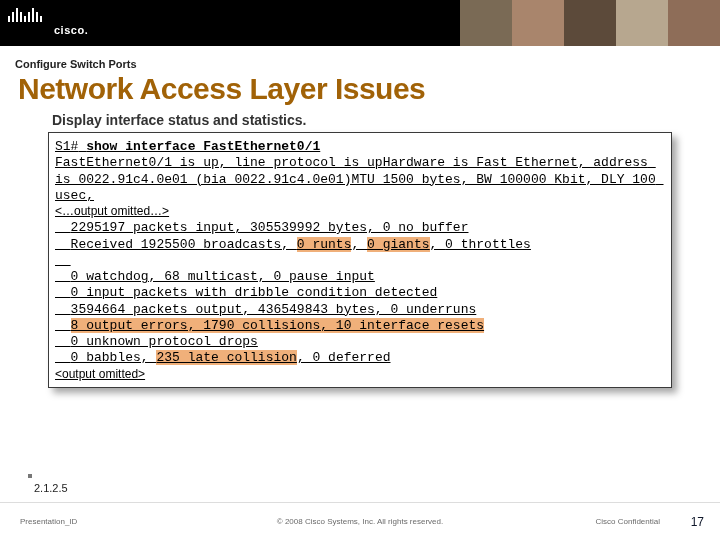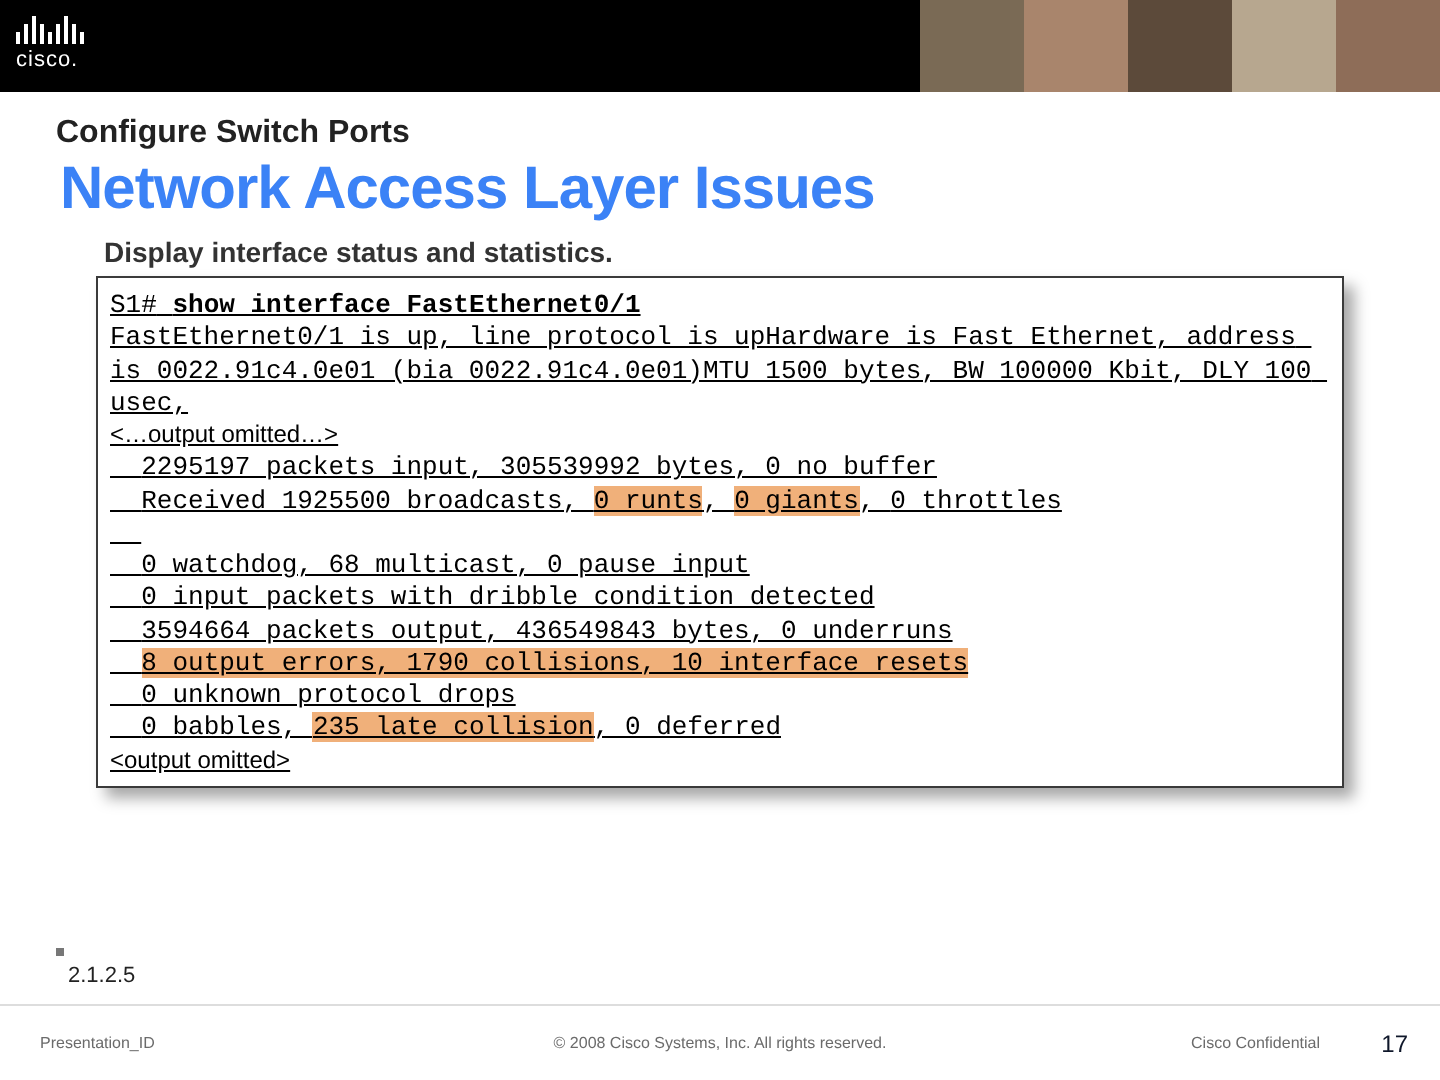--- a/index.html
+++ b/index.html
@@ -4,29 +4,29 @@
 <style>
   * { margin: 0; padding: 0; box-sizing: border-box; }
   html, body { width: 720px; height: 540px; font-family: Arial, Helvetica, sans-serif; background: #fff; color: #000; }
   .slide { width: 720px; height: 540px; position: relative; overflow: hidden; }
 
   
   .topbar { height: 46px; background: #000; position: relative; }
   .logo { position: absolute; left: 8px; top: 4px; }
   .cisco-bars { display: flex; align-items: flex-end; gap: 2px; height: 18px; }
   .cisco-bars span { width: 2px; background: #fff; display: inline-block; }
-  .cisco-word { color: #fff; font-size: 11px; letter-spacing: 0.5px; margin-top: 2px; font-weight: normal; }
+  .cisco-word { color: #fff; font-size: 11px; letter-spacing: 0.5px; margin-top: 2px; font-weight: bold; margin-left: 46px; }
   .collage { position: absolute; right: 0; top: 0; height: 46px; width: 260px; display: flex; }
   .collage div { flex: 1; }
   .p1 { background: #7a6a55; } .p2 { background: #a9856c; } .p3 { background: #5c4a3a; }
   .p4 { background: #b7a78f; } .p5 { background: #8e6d58; }
 
   
-  .subheading { font-size: 16px; font-weight: bold; color: #222; margin: 12px 0 0 28px; }
-  .title { font-size: 30px; font-weight: bold; color: #3b82f6; margin: 2px 0 6px 30px; letter-spacing: -0.5px; }
+  .subheading { font-size: 11px; font-weight: bold; color: #222; margin: 12px 0 0 15px; }
+  .title { font-size: 30px; font-weight: bold; color: #a16207; margin: 2px 0 6px 18px; letter-spacing: -0.5px; }
   .caption { font-size: 14px; font-weight: bold; color: #333; margin: 0 0 4px 52px; }
 
   
   .terminal-wrap { margin: 0 48px 0 48px; border: 1px solid #3a3a3a; background: #fff; box-shadow: 5px 5px 7px rgba(0,0,0,0.35); text-decoration: underline; }
   .terminal { padding: 6px 6px 4px 6px; font-family: "Courier New", Courier, monospace; font-size: 13px; line-height: 1.25; white-space: pre-wrap; }
   .prompt-host { font-weight: normal; }
   .cmd { font-weight: bold; }
   .omit { font-family: Arial, sans-serif; font-size: 12px; }
   .hl { background: #f0b07a; }
 

